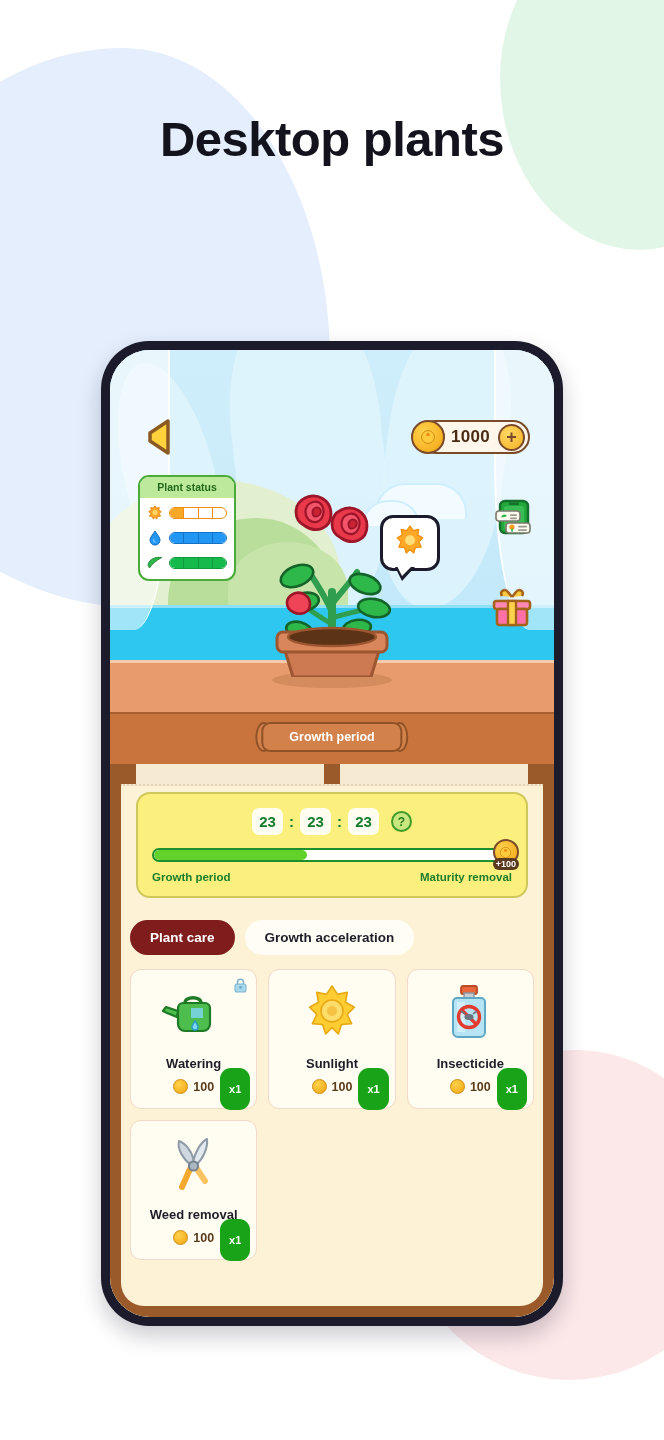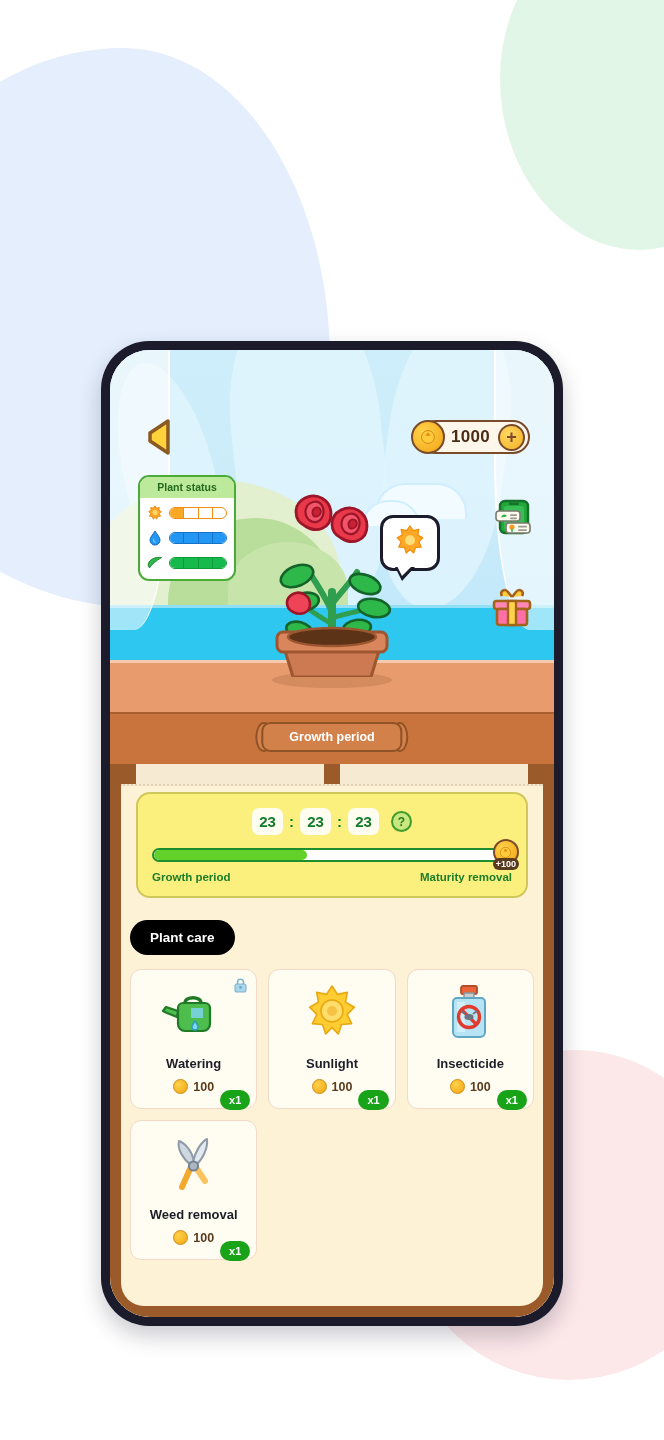--- a/index.html
+++ b/index.html
@@ -293,41 +293,41 @@
     display:flex; justify-content:space-between; margin-top:9px;
     font-size:11.5px; font-weight:bold; color:#1d7d2a;
   }
 
   
   .tabs { display:flex; gap:10px; margin:22px 10px 0; }
   .tab {
     border-radius:20px; padding:10px 20px;
     font-size:13.5px; font-weight:bold; cursor:pointer;
   }
-  .tab.active { background:#000000; color:#fff; }
+  .tab.active { background:#7f1d1d; color:#fff; }
   .tab.idle   { background:#fffdf5; color:#1e1e28; }
 
   
   .grid {
     display:grid; grid-template-columns:repeat(3,1fr);
     gap:11px; margin:14px 10px 0;
   }
   .card {
     background:#fffcf2; border:1.5px solid #f2d9c8; border-radius:11px;
     padding:12px 6px 10px; text-align:center; position:relative; cursor:pointer;
     min-height:140px;
   }
   .card-art {
     height:62px; display:flex; align-items:center; justify-content:center;
     position:relative;
   }
   .qty {
     position:absolute; right:6px; bottom:-2px;
     background:#18a318; color:#fff; font-size:11px; font-weight:bold;
-    border-radius:11px; padding:4px 9px;
+    border-radius:11px; padding:15px 9px;
   }
   .lock {
     position:absolute; right:7px; top:7px; width:17px; height:17px;
   }
   .card-name {
     margin-top:12px; font-size:13px; font-weight:bold; color:#1d1d28;
     white-space:nowrap;
   }
   .card-price {
     margin-top:8px; display:flex; align-items:center; justify-content:center; gap:5px;
@@ -348,20 +348,21 @@
 </head>
 <body>
 
 <div class="bg-layer">
   <div class="blob-blue"></div>
   <div class="blob-green"></div>
   <div class="blob-pink"></div>
 </div>
 
 <div class="header">
+  <div class="app-title">Desktop plants</div>
 </div>
 
 <div class="phone">
   <div class="screen">
 
     <div class="scene">
       <div class="sky-band"></div>
       <div class="sky-ray ray1"></div>
       <div class="sky-ray ray2"></div>
       <div class="sky-ray ray3"></div>
@@ -568,20 +569,21 @@
         </div>
 
         <div class="bar-labels">
           <span>Growth period</span>
           <span>Maturity removal</span>
         </div>
       </div>
 
       <div class="tabs">
         <div class="tab active">Plant care</div>
+        <div class="tab idle">Growth acceleration</div>
       </div>
 
       <div class="grid">
 
         <div class="card">
           <span class="lock">
             <svg width="17" height="17" viewBox="0 0 17 17">
                 <rect x="3" y="7" width="11" height="8" rx="2" fill="#a8d6ea" stroke="#7fb6cf" stroke-width="1.1"></rect>
                 <path d="M5.5 7V5.2a3 3 0 016 0V7" fill="none" stroke="#7fb6cf" stroke-width="1.6"></path>
                 <circle cx="8.5" cy="10.4" r="1.3" fill="#6ba6c2"></circle>

